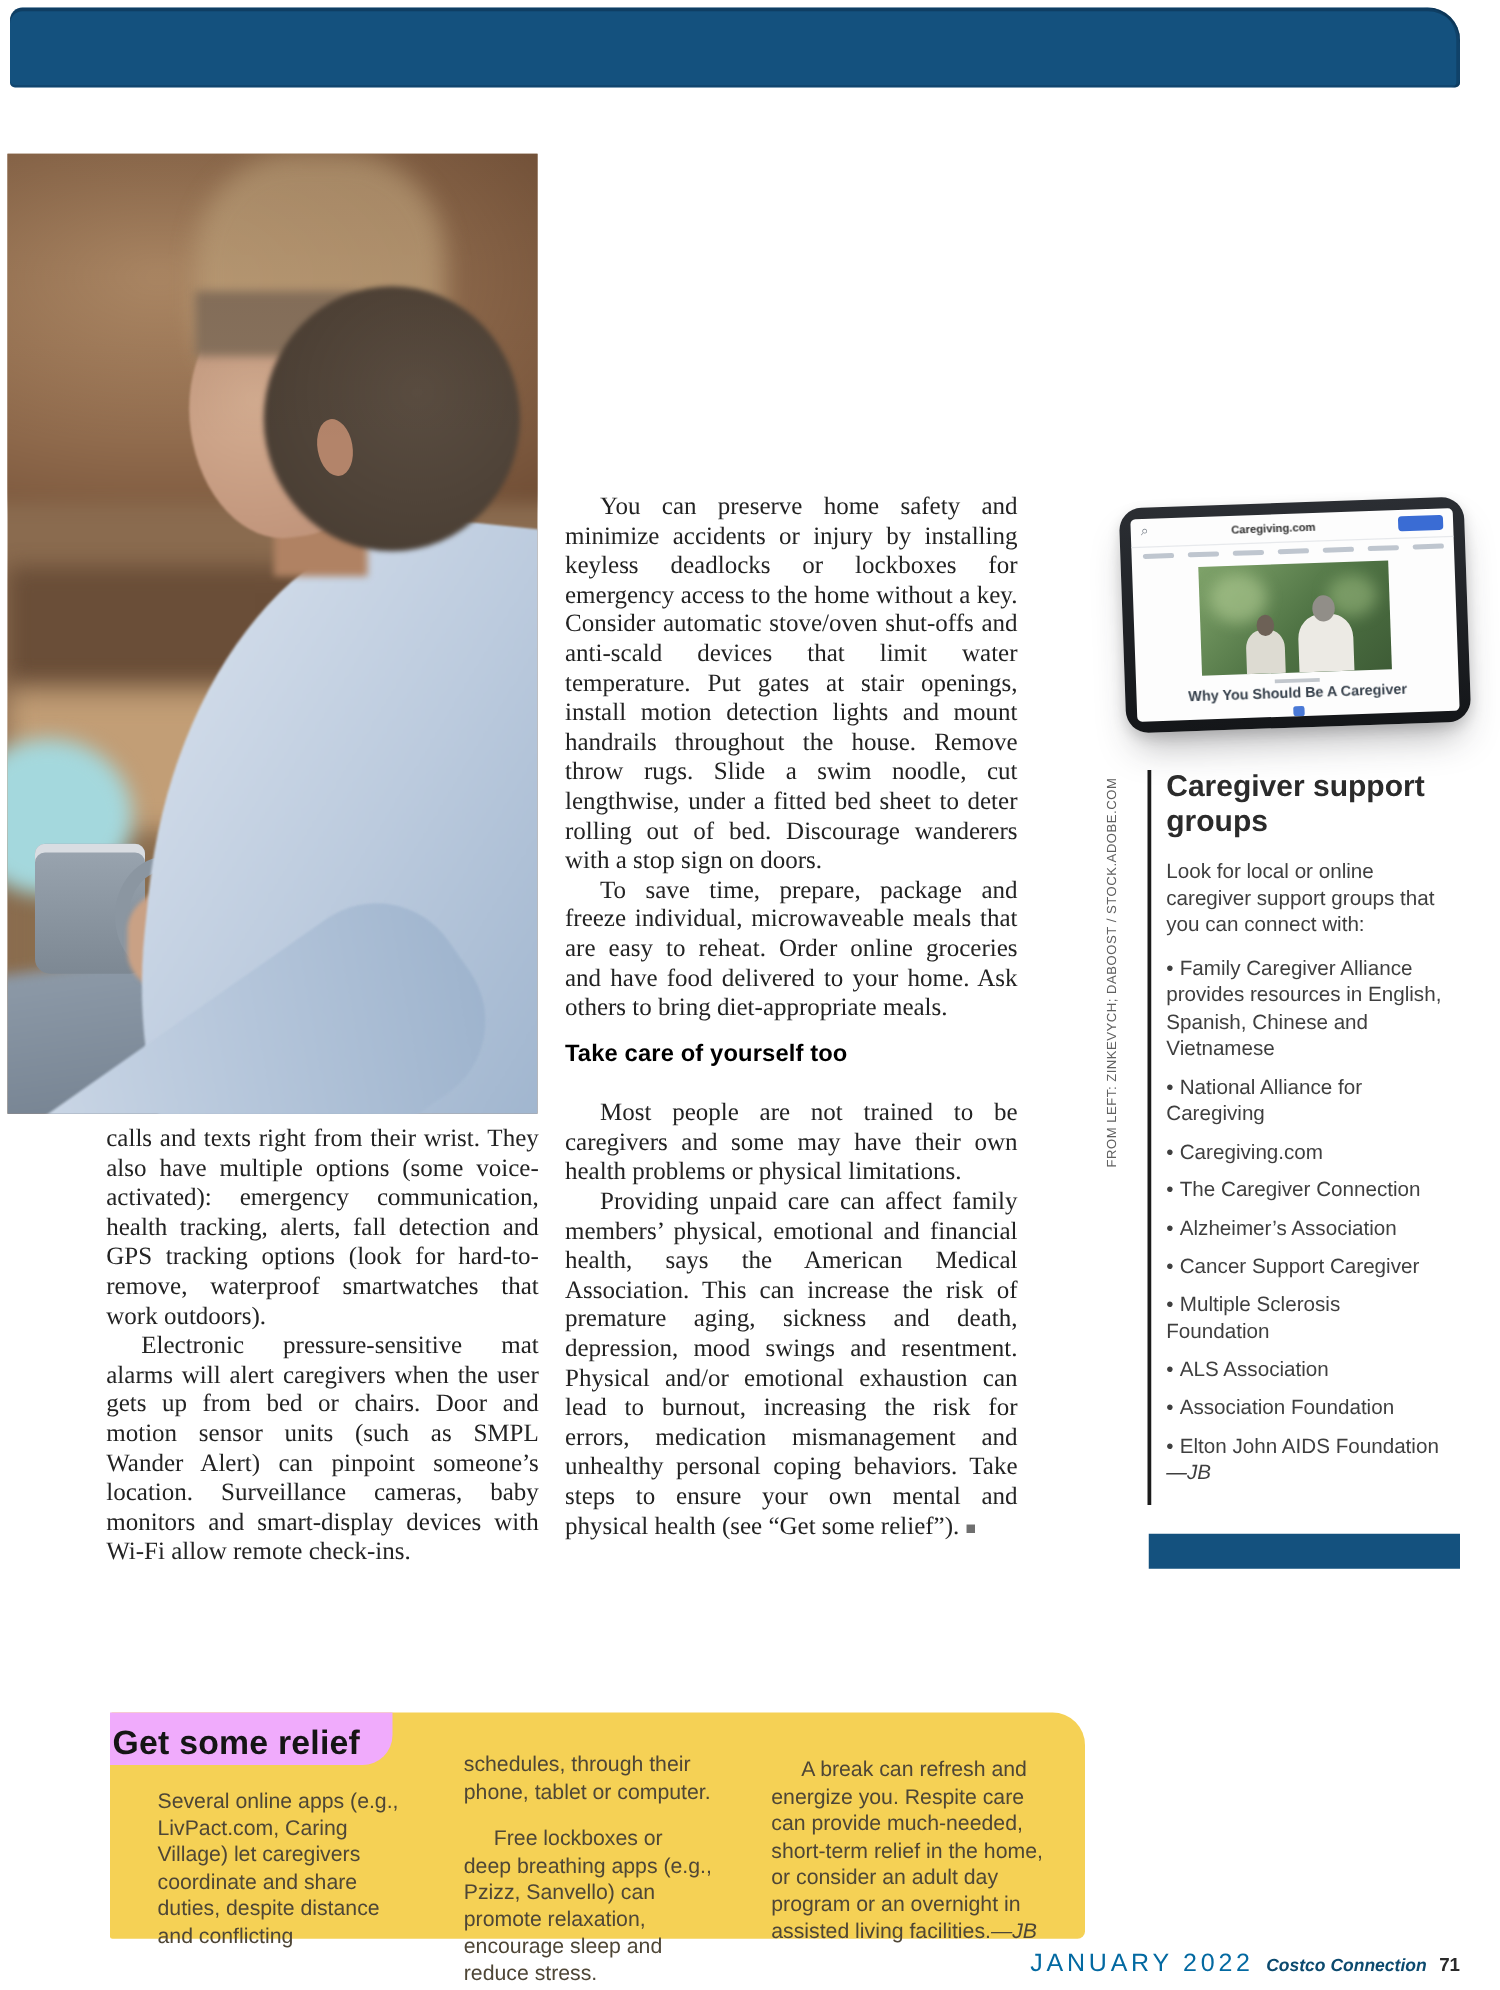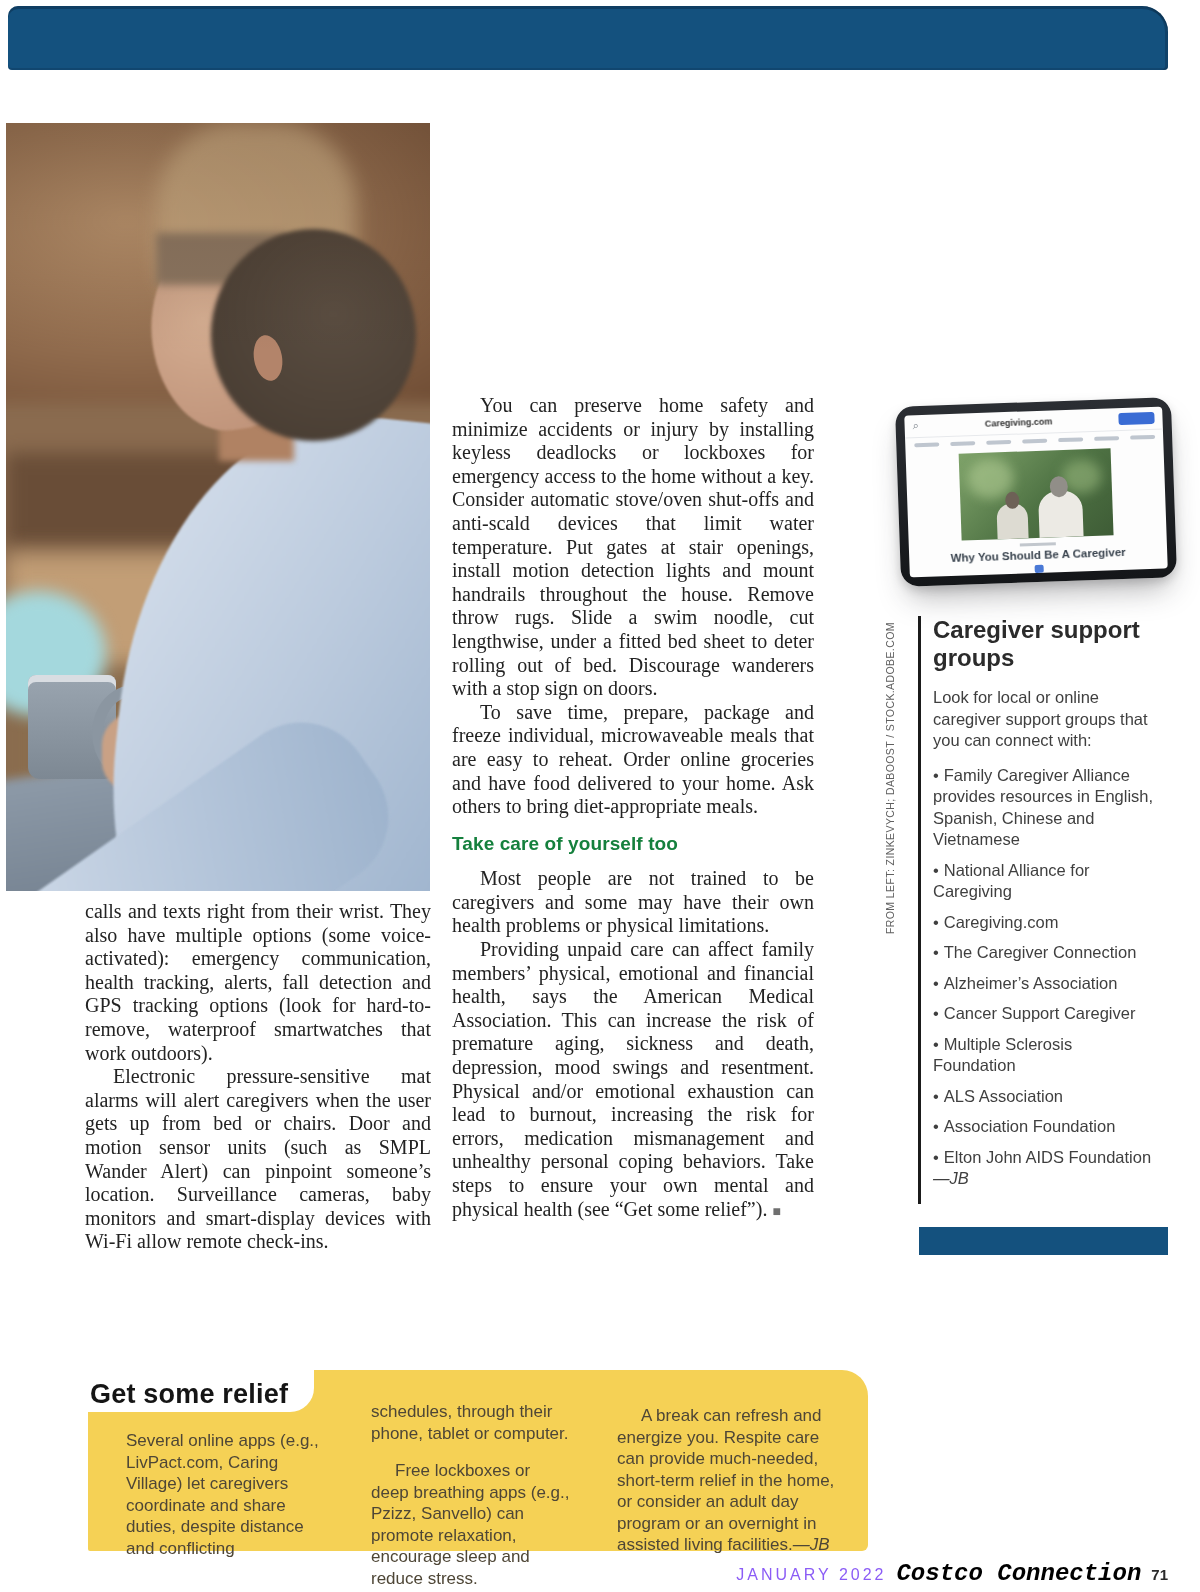--- a/index.html
+++ b/index.html
@@ -47,22 +47,22 @@
   .ph-handle { left:86px; top:562px; width:62px; height:74px; border:11px solid #8b96a1; border-radius:50%; background:transparent; }
   .ph-hand { left:96px; top:586px; width:112px; height:88px; background:#c9a185; border-radius:40%; filter:blur(1.5px); }
   .ph-veil { left:0; top:0; width:100%; height:30%; background:linear-gradient(180deg, rgba(60,40,25,.18), rgba(60,40,25,0)); }
 
   
   .serifcol { font-family:"Liberation Serif", serif; font-size:20px; line-height:23.6px; color:#232323; }
   .serifcol p { margin:0; text-align:justify; }
   .serifcol p.ind { text-indent:28px; }
   .col-left { left:85px; top:900px; width:346px; }
   .col-mid { left:452px; top:394px; width:362px; }
-  .subhead { font-family:"Liberation Sans", sans-serif; font-size:19px; font-weight:700; color:#15803d;
-    margin:13px 0 12px 0; letter-spacing:.1px; }
+  .subhead { font-family:"Liberation Sans", sans-serif; font-size:19px; font-weight:700; color:#000000;
+    margin:13px 0 24px 0; letter-spacing:.1px; }
   .endmark { color:#6f6f6f; font-size:14px; margin-left:5px; font-family:"Liberation Sans", sans-serif; }
 
   
   .tablet { left:898px; top:402px; width:276px; height:180px; transform:rotate(-2deg);
     background:linear-gradient(#2b2e33,#141619); border-radius:18px; padding:9px;
     box-sizing:border-box;
     box-shadow:0 18px 30px -8px rgba(40,40,45,.35), 0 4px 10px rgba(0,0,0,.15); }
   .t-screen { width:100%; height:100%; background:#fdfdfd; border-radius:4px; overflow:hidden;
     display:flex; flex-direction:column; }
   .t-top { display:flex; align-items:center; height:23px; padding:0 8px; border-bottom:1px solid #e7e9ec; }
@@ -92,34 +92,34 @@
   .sb-title { font-size:24px; line-height:28px; font-weight:700; color:#2b2b2b; margin:0 0 15px 0; }
   .sb-intro { margin:0 0 13px 0; }
   .sb-item { margin:0 0 9px 0; }
   .blt { margin-right:5px; }
   .jb { font-style:italic; }
   .bluebar2 { left:919px; top:1227px; width:249px; height:28px; background:#14517E; }
 
   
   .relief { left:88px; top:1370px; width:780px; height:181px; background:#F5D155;
     border-radius:2px 26px 6px 2px; }
-  .relief-notch { position:absolute; left:0; top:0; width:226px; height:42px; background:#ffffff;
+  .relief-notch { position:absolute; left:0; top:0; width:226px; height:42px; background:#f0abfc;
     border-radius:0 0 24px 0; display:flex; align-items:flex-end; }
   .relief-title { font-size:27px; font-weight:700; color:#151515; line-height:1; margin:0 0 4px 2px; letter-spacing:.2px; }
   .relief p { margin:16px; }
   .r-col { position:absolute; font-size:17px; line-height:21.5px; color:#4e4636; }
   .r-col .ind2 { text-indent:24px; }
   .r-col1 { left:22px; top:44px; width:226px; }
   .r-col2 { left:267px; top:15px; width:233px; }
   .r-col3 { left:513px; top:19px; width:252px; }
 
   
   .footer { right:32px; top:1560px; display:flex; align-items:baseline; gap:10px; }
-  .f-issue { font-size:16px; letter-spacing:3px; color:#8b5cf6; }
-  .f-mag { font-family:Liberation Mono, monospace; font-style:italic; font-weight:600; font-size:24px; color:#000000; }
+  .f-issue { font-size:20px; letter-spacing:3px; color:#0369a1; }
+  .f-mag { font-family:Liberation Sans, sans-serif; font-style:italic; font-weight:600; font-size:14px; color:#0c4a6e; }
   .f-page { font-size:15px; font-weight:700; color:#2a2a2a;text-align:center; }
 </style>
 </head>
 <body>
 
 <div class="abs banner"></div>
 
 <div class="abs photo">
   <div class="ph-bg1"></div>
   <div class="ph-jug"></div>

